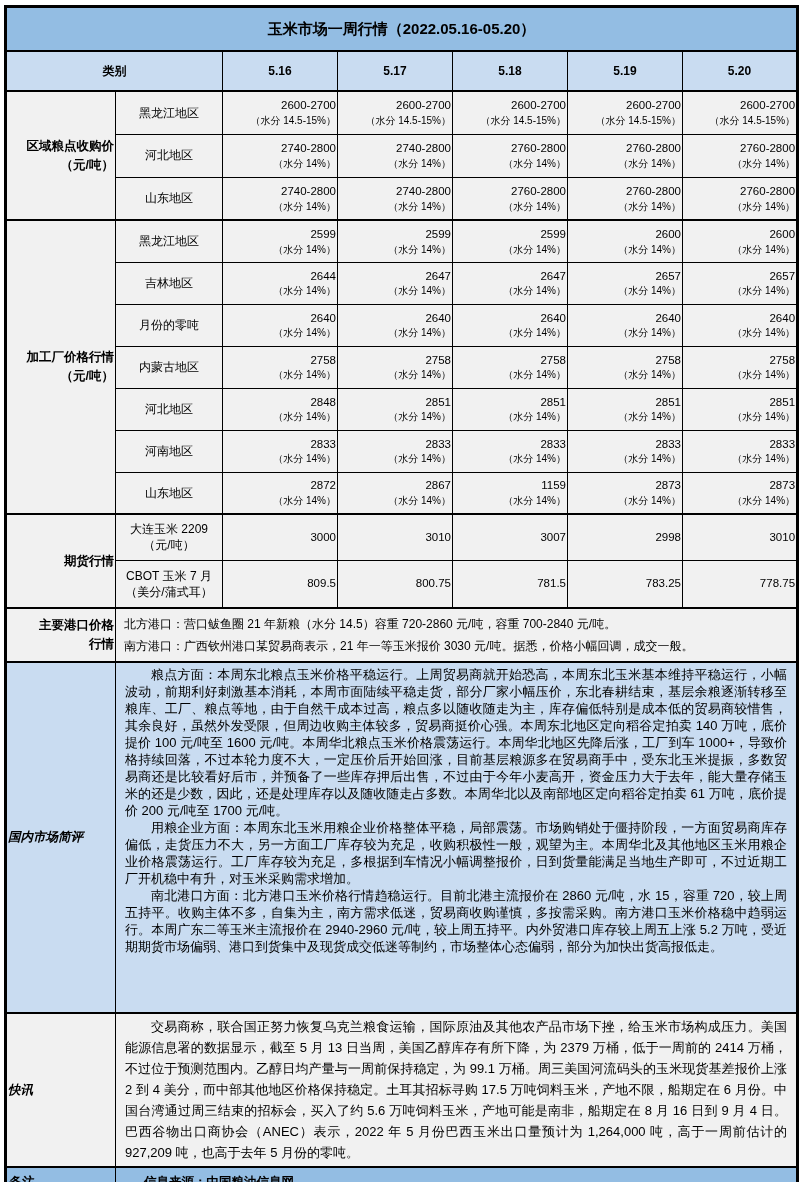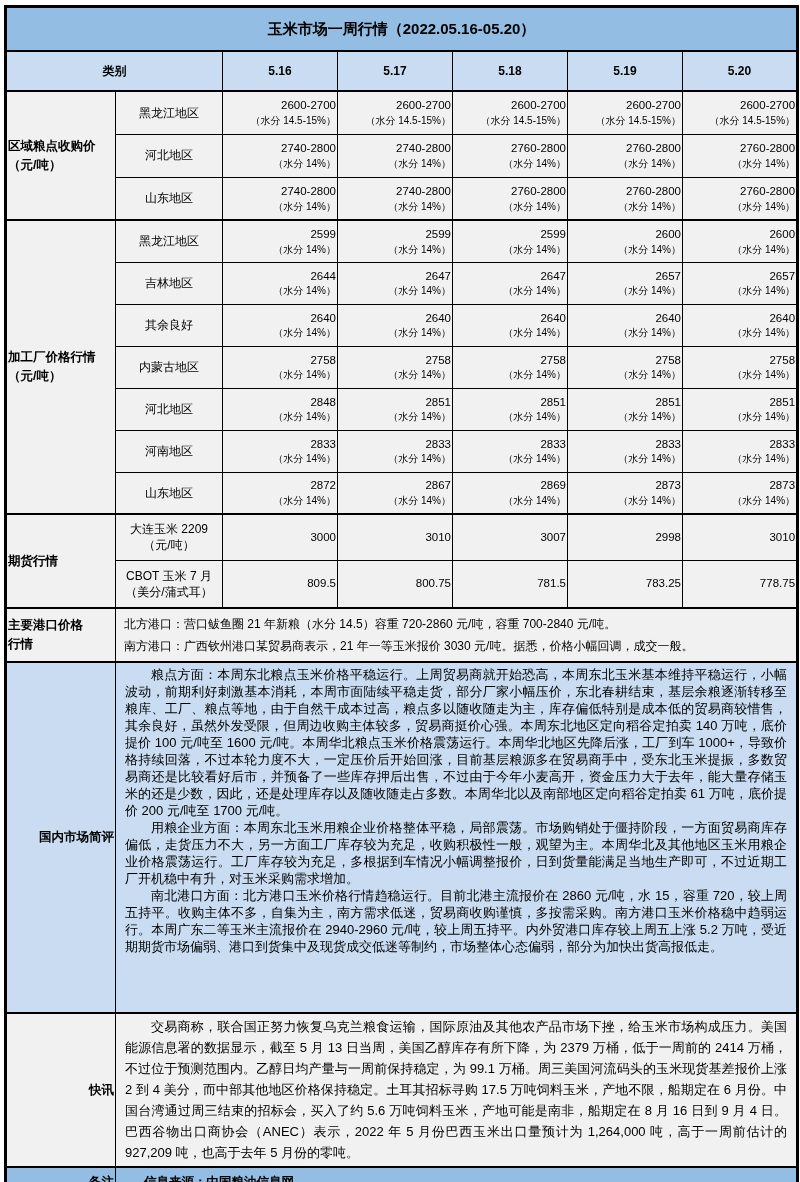--- a/index.html
+++ b/index.html
@@ -31,39 +31,39 @@
   .head-row td{
     background:var(--lblue);
     height:36px;text-align:center;vertical-align:middle;
     font-weight:bold;font-size:12px;
     border-bottom:2px solid var(--ink);
   }
   tr.sec-top td{border-top:2px solid var(--ink);}
   td.sec-label{
     background:var(--cell);
     font-weight:bold;font-size:12.5px;
-    text-align:left;vertical-align:middle;line-height:1.5;
+    text-align:right;vertical-align:middle;line-height:1.5;
   }
   td.region{
     background:var(--cell);
     font-size:12px;text-align:center;vertical-align:middle;line-height:1.35;
   }
   td.val{
     background:var(--cell);
     text-align:right;vertical-align:middle;
   }
   td.val .price{font-size:11.5px;line-height:1.45;}
   td.val .note{font-size:10px;line-height:1.4;}
   td.ports-cell{
     background:var(--cell);
     font-size:12px;line-height:22px;
     padding:4px 8px;vertical-align:middle;
   }
   td.review-label,td.news-label,td.remark-label{
-    text-align:right;vertical-align:middle;font-weight:bold;font-size:12.5px;
+    text-align:left;vertical-align:middle;font-weight:bold;font-size:12.5px;font-style:italic;
   }
   td.review-label{background:var(--lblue);}
   td.review-cell{
     background:var(--lblue);
     height:344px;vertical-align:top;
     padding:3px 9px 2px 9px;
   }
   .review-cell p{margin:0;text-indent:2em;text-align:justify;font-size:13px;line-height:17px;}
   td.news-label{background:var(--cell);}
   td.news-cell{
@@ -235,21 +235,21 @@
             <div class="price">2657</div>
             <div class="note">（水分 14%）</div>
           </td>
           <td class="val">
             <div class="price">2657</div>
             <div class="note">（水分 14%）</div>
           </td>
         </tr>
         <tr style="height: 42px;">
           <td class="region">
-            <div>其余良好</div>
+            <div>月份的零吨</div>
           </td>
           <td class="val">
             <div class="price">2640</div>
             <div class="note">（水分 14%）</div>
           </td>
           <td class="val">
             <div class="price">2640</div>
             <div class="note">（水分 14%）</div>
           </td>
           <td class="val">
@@ -346,21 +346,21 @@
           </td>
           <td class="val">
             <div class="price">2872</div>
             <div class="note">（水分 14%）</div>
           </td>
           <td class="val">
             <div class="price">2867</div>
             <div class="note">（水分 14%）</div>
           </td>
           <td class="val">
-            <div class="price">2869</div>
+            <div class="price">1159</div>
             <div class="note">（水分 14%）</div>
           </td>
           <td class="val">
             <div class="price">2873</div>
             <div class="note">（水分 14%）</div>
           </td>
           <td class="val">
             <div class="price">2873</div>
             <div class="note">（水分 14%）</div>
           </td>

